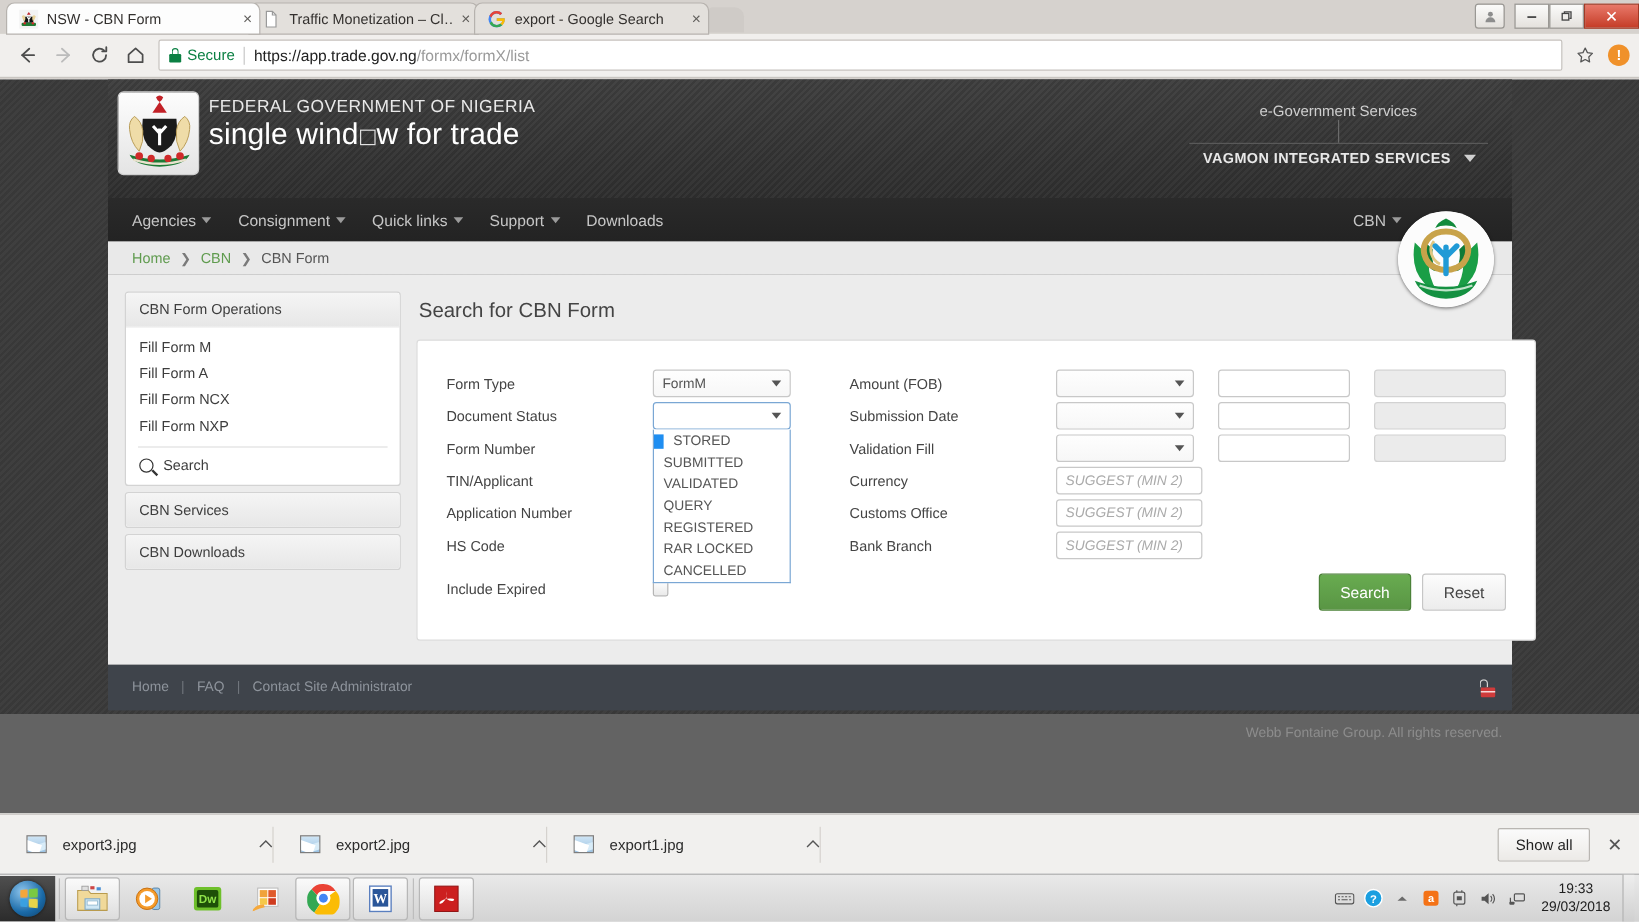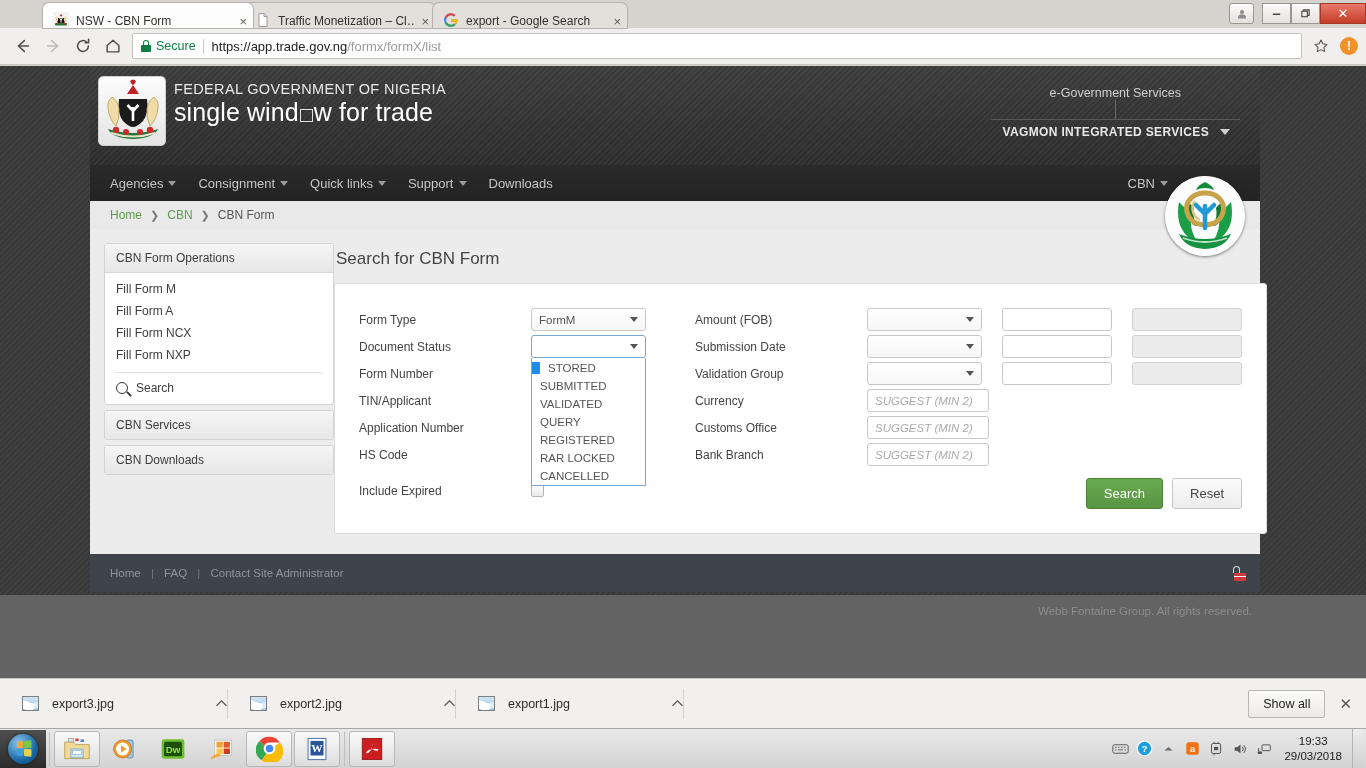--- a/index.html
+++ b/index.html
@@ -11,23 +11,22 @@
   }
   body { position: relative; }
 
   
   .browser { position: absolute; left:0; top:0; width:1366px; height:678px; background:#d6d2ce; }
 
   .tabstrip { position:relative; height:28px; background:#d6d2ce; }
   .tab {
     position:absolute; top:3px; height:25px; background:#f4f3f1;
     border-top-left-radius:6px; border-top-right-radius:6px;
-    display:flex; align-items:flex-end; padding:0 6px 0 10px;
+    display:flex; align-items:center; padding:0 6px 0 10px;
     box-shadow:0 0 0 1px #b6b2ae;
-    margin-left:37px;
   }
   .tab.active { background:#fdfdfd; z-index:3; }
   .tab.inactive { background:#e3e0dc; z-index:1; }
   .tab-favicon { width:16px; height:16px; margin-right:7px; flex:0 0 16px; position:relative; }
   .tab-title {
     font-size:12px; color:#33302e; white-space:nowrap; overflow:hidden;
     text-overflow:clip; flex:1 1 auto;
   }
   .tab-close { font-size:13px; color:#5f5d5a; margin-left:6px; line-height:1; flex:0 0 auto; }
   .tab-newtab {
@@ -133,21 +132,21 @@
   }
   .panel.collapsed .panel-head { border-bottom:none; border-radius:3px; }
   .panel-body { padding:5px 0 0 0; }
   .menu-link { display:block; padding:4px 11px; font-size:12px; color:#3d3d3d; }
   .menu-div { height:1px; background:#e0e0e0; margin:6px 10px 0 10px; }
   .menu-search { display:flex; align-items:center; padding:8px 11px 9px 11px; font-size:12px; color:#3d3d3d; }
   .mag { width:12px; height:12px; border:1.8px solid #333; border-radius:50%; position:relative; margin-right:8px; flex:0 0 12px; }
   .mag:after { content:""; position:absolute; width:2px; height:6px; background:#333; right:-3px; bottom:-4px; transform:rotate(-45deg); }
 
   
-  .main { flex:1 1 auto; }
+  .main { flex:1 1 auto; margin-left:13px; }
   .card-title { font-size:17px; color:#444; padding:6px 0 14px 2px; font-weight:normal; }
   .card { background:#fff; border:1px solid #dcdcdc; border-radius:3px; padding:22px 24px 24px 24px; position:relative; }
 
   .form-grid { display:flex; }
   .col { }
   .col-left { width:300px; flex:0 0 300px; }
   .col-right { flex:1 1 auto; margin-left:36px; }
 
   .frow { display:flex; align-items:center; height:27px; margin-bottom:0; }
   .flabel { font-size:12px; color:#444; flex:0 0 auto; }
@@ -525,21 +524,21 @@
                     <span class="ctl sel">
                         <span></span>
                         <i class="selcaret"></i>
                       </span>
                     <span class="ctl txt"></span>
                     <span class="ctl txt disabled"></span>
                   </span>
                 </div>
 
                 <div class="frow">
-                  <span class="flabel">Validation Group</span>
+                  <span class="flabel">Validation Fill</span>
                   <span class="rrow">
                     <span class="ctl sel">
                         <span></span>
                         <i class="selcaret"></i>
                       </span>
                     <span class="ctl txt"></span>
                     <span class="ctl txt disabled"></span>
                   </span>
                 </div>
 

